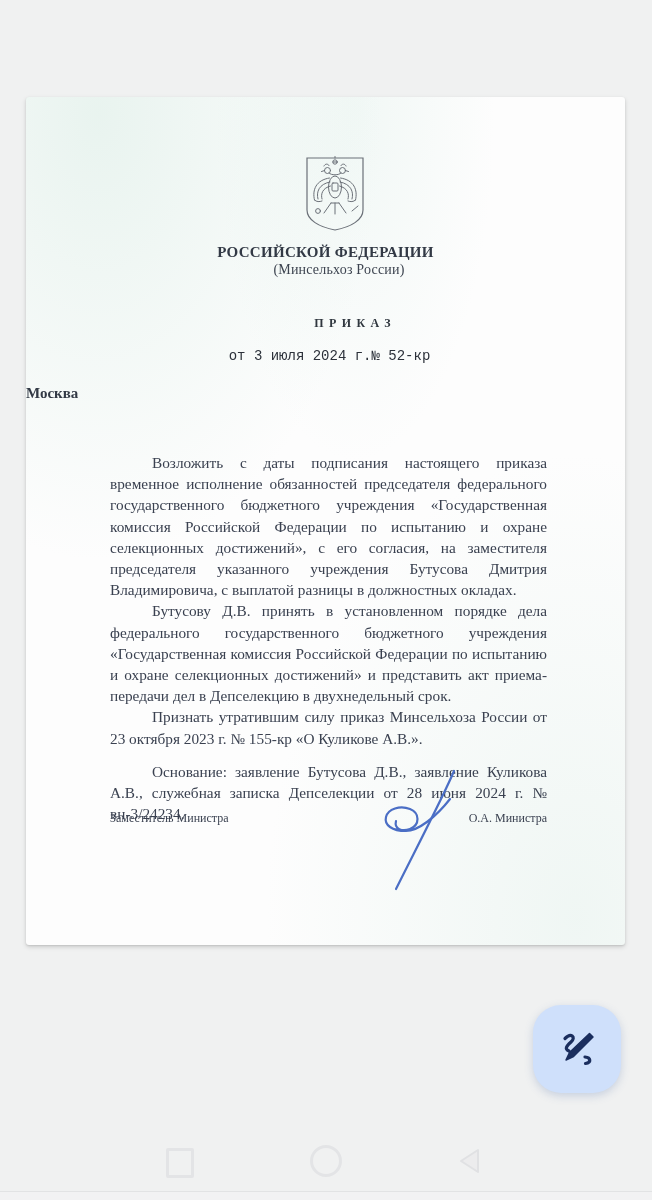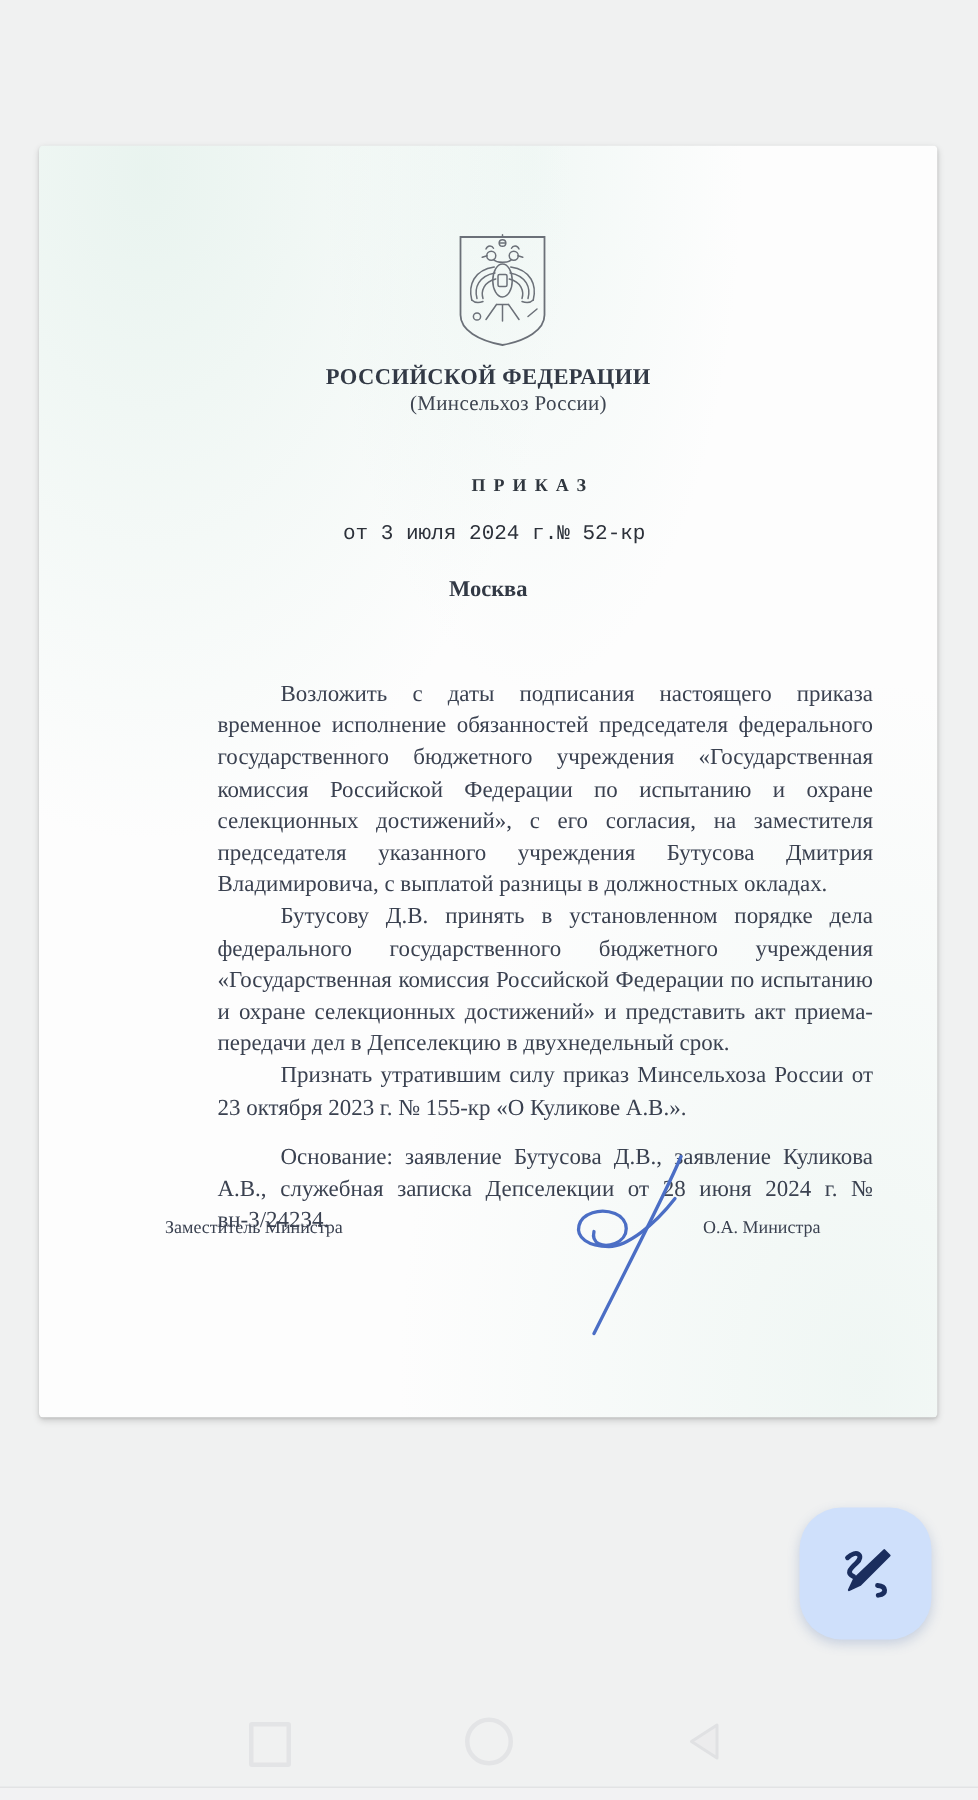--- a/index.html
+++ b/index.html
@@ -22,26 +22,26 @@
   }
   .emblem{position:absolute;left:276px;top:58px;width:66px;height:78px;}
   .hdr{position:absolute;left:0;top:146px;width:100%;text-align:center;
        font-weight:bold;font-size:15px;line-height:18px;color:#323945;letter-spacing:.3px;}
   .hdr .sub{font-weight:normal;font-size:14px;color:#3d4450;letter-spacing:.2px;padding-left:27px;}
   .doc-type{position:absolute;left:0;top:219px;width:100%;text-align:center;
        font-weight:bold;font-size:12px;letter-spacing:.45em;color:#30373f;text-indent:.45em;margin-left:27px;}
   .date-row{position:absolute;left:118px;right:110px;top:251px;
        display:flex;justify-content:center;
        font-family:"Liberation Mono", monospace;font-size:14px;color:#2c313a;}
-  .city{position:absolute;left:0;top:288px;width:100%;text-align:center;
+  .city{position:absolute;left:0;top:288px;width:100%;
        font-weight:bold;font-size:15px;color:#323945;}
   .subject{position:absolute;left:0;top:320px;width:100%;text-align:center;
        font-weight:bold;font-size:15px;color:#323945;}
   .body-text{position:absolute;left:84px;width:437px;top:355px;
-       font-size:15.3px;line-height:21.2px;text-align:justify;color:#3a4150;margin-left:35px;}
+       font-size:15.3px;line-height:21.2px;text-align:justify;color:#3a4150;}
   .body-text p{margin:0;text-indent:42px;}
   .body-text p.gap{margin-top:12px;}
   .sign-row{position:absolute;left:84px;right:78px;top:714px;
        display:flex;justify-content:space-between;font-size:12px;color:#3a4150;}
   .signature{position:absolute;left:340px;top:672px;width:110px;height:122px;pointer-events:none;}
   
   .fab{
     position:absolute;left:533px;top:1005px;width:88px;height:88px;
     background:#cfe0fb;border-radius:28px;border:0;
     display:flex;align-items:center;justify-content:center;

